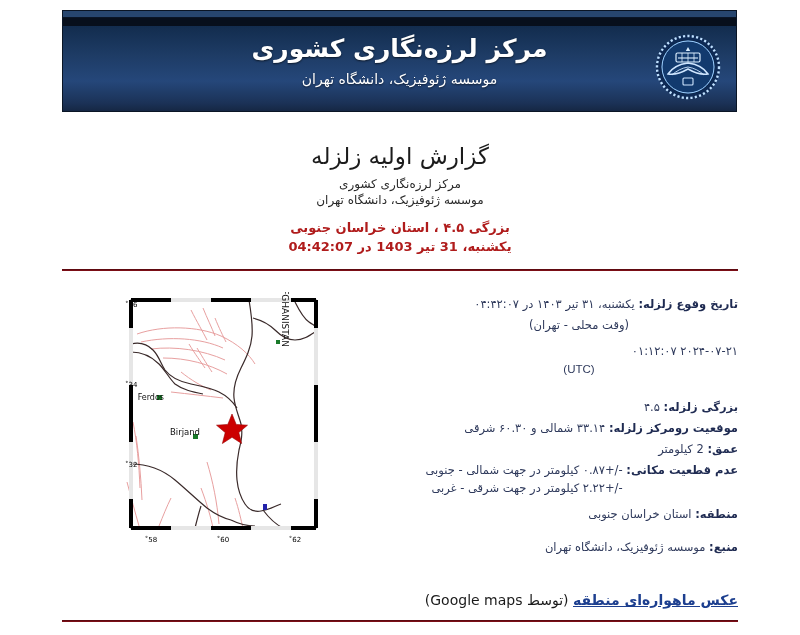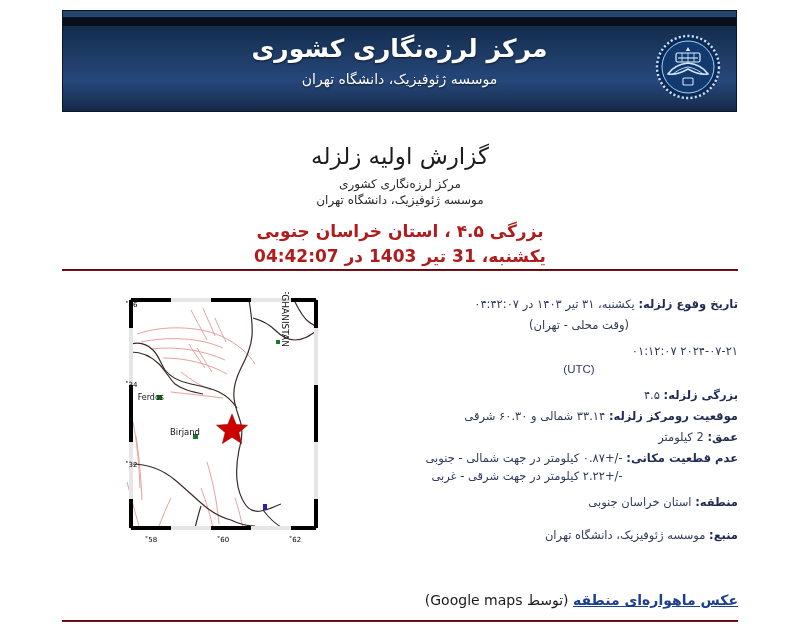--- a/index.html
+++ b/index.html
@@ -105,21 +105,21 @@
 
   
   .summary-block {
     position: absolute;
     left: 0;
     right: 0;
     top: 219px;
     text-align: center;
     color: #b01c1c;
     font-weight: 700;
-    font-size: 17px;
+    font-size: 13px;
     line-height: 1.45;
   }
 
   
   .divider {
     position: absolute;
     left: 62px;
     width: 676px;
     height: 2px;
     background: #7b0e16;
@@ -169,21 +169,21 @@
     margin-bottom: 8px;
   }
   .info-center {
     text-align: right;
     color: #2f3a5c;
   }
   .info-center-sub {
     text-align: center;
     color: #2f3a5c;
     margin-top: 1px;
-    margin-bottom: 8px;
+    margin-bottom: 20px;
     font-family: "Liberation Sans", sans-serif;
   }
   .info-block-sep { height: 6px; }
   .info-multiline {
     display: inline-block;
     text-align: right;
     vertical-align: top;
   }
 
   

